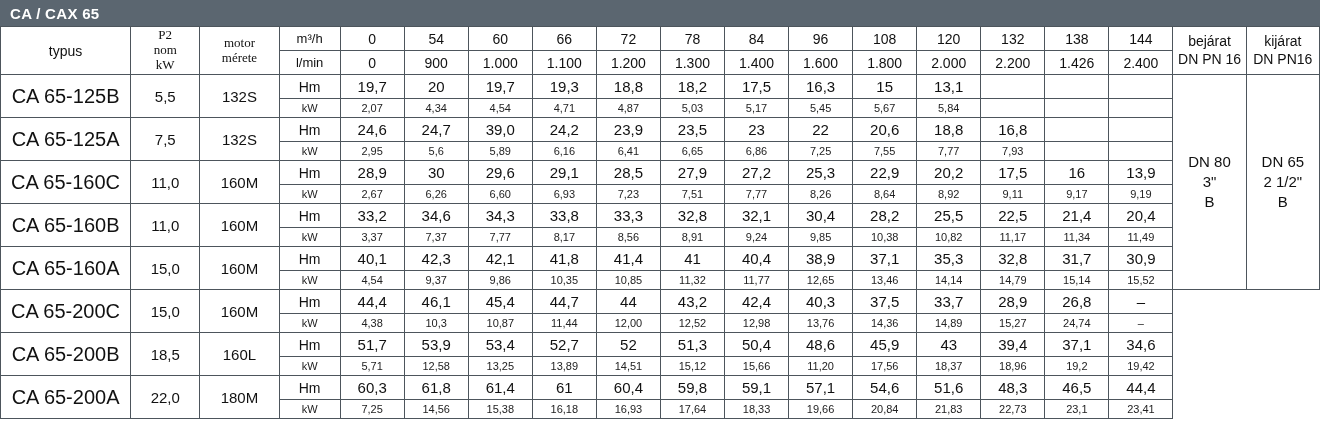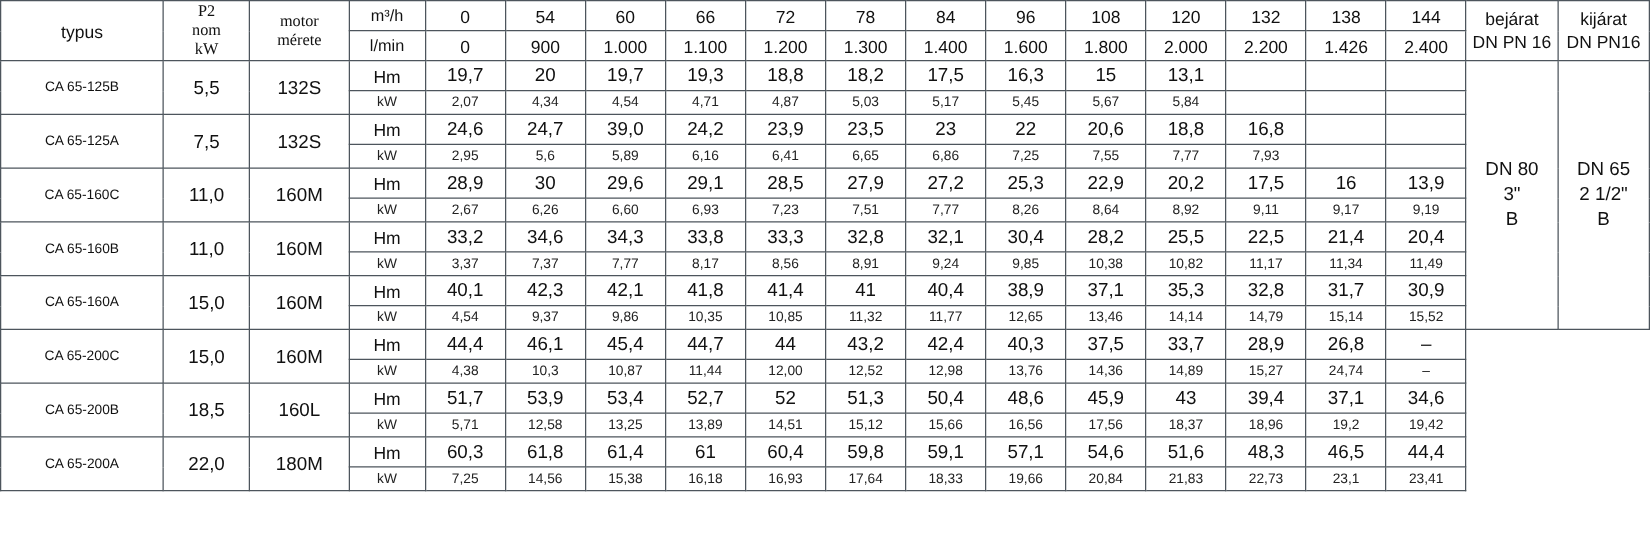--- a/index.html
+++ b/index.html
@@ -47,21 +47,21 @@
   .hdr {
     height: 23px;
     font-size: 14px;
   }
   .hdr-unit {
     font-size: 13px;
   }
   .typus-cell {
     text-align: left;
     padding-left: 8px;
-    font-size: 11px;
+    font-size: 20px;
   }
   .typus-hdr {
     text-align: left;
     padding-left: 8px;
     font-size: 14px;
   }
   .p2-hdr, .motor-hdr {
     font-size: 13px;
     line-height: 1.15;
     font-family: Liberation Serif, serif;
@@ -97,20 +97,23 @@
   col.c-motor { width: 78px; }
   col.c-unit { width: 60px; }
   col.c-d { width: 63px; }
   col.c-side { width: 72px; }
 </style>
 </head>
 <body>
 
 <div class="sheet">
 
+  <div class="title-bar">
+    <span>CA / CAX 65</span>
+  </div>
 
   <table class="pump">
     <colgroup>
       <col class="c-typus">
       <col class="c-p2">
       <col class="c-motor">
       <col class="c-unit">
       <col class="c-d">
         <col class="c-d">
         <col class="c-d">
@@ -428,21 +431,21 @@
       </tr>
       <tr>
         <td class="small rowlabel-kw">kW</td>
         <td class="small">5,71</td>
         <td class="small">12,58</td>
         <td class="small">13,25</td>
         <td class="small">13,89</td>
         <td class="small">14,51</td>
         <td class="small">15,12</td>
         <td class="small">15,66</td>
-        <td class="small">16,56</td>
+        <td class="small">11,20</td>
         <td class="small">17,56</td>
         <td class="small">18,37</td>
         <td class="small">18,96</td>
         <td class="small">19,2</td>
         <td class="small">19,42</td>
       </tr>
 
       <tr>
         <td class="typus-cell" rowspan="2">CA 65-200A</td>
         <td class="pair-cell" rowspan="2">22,0</td>

